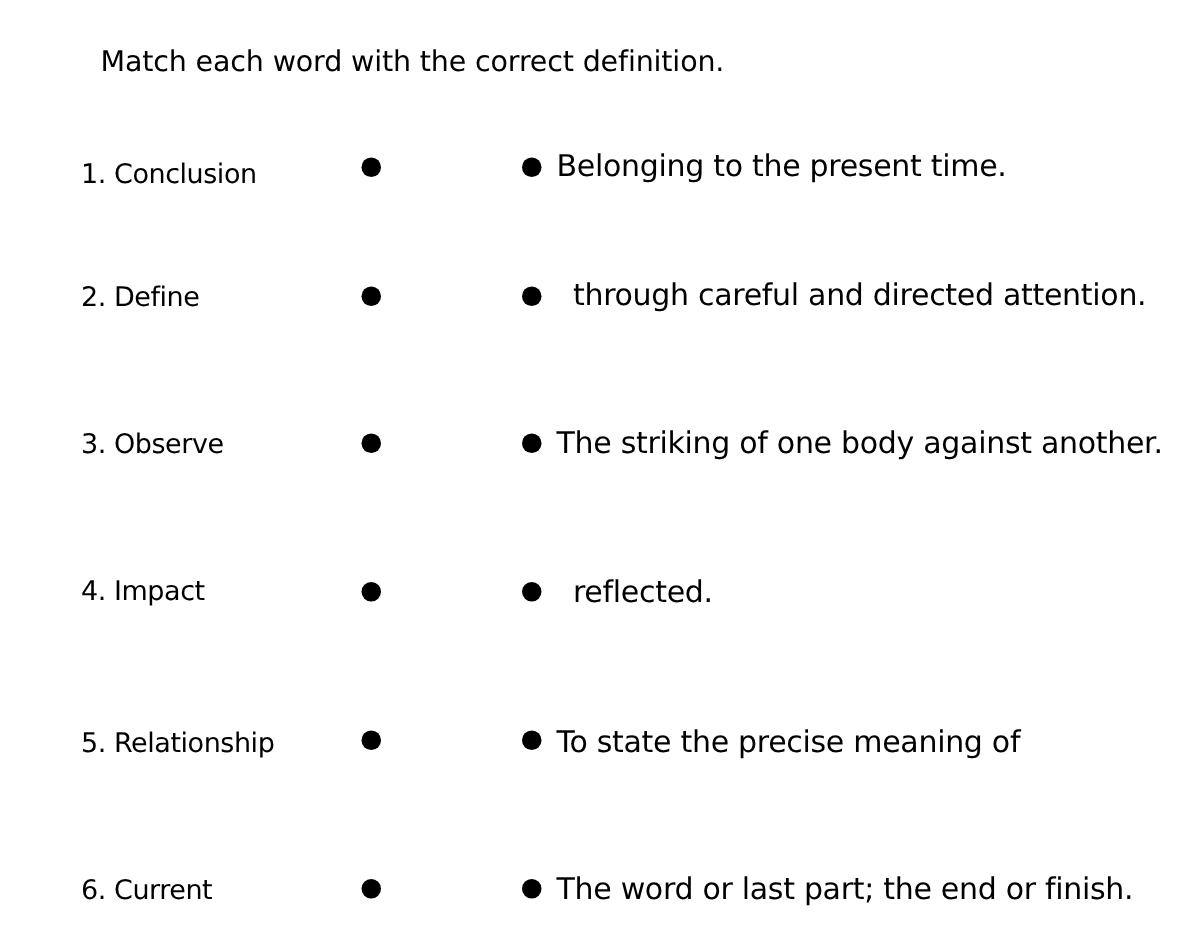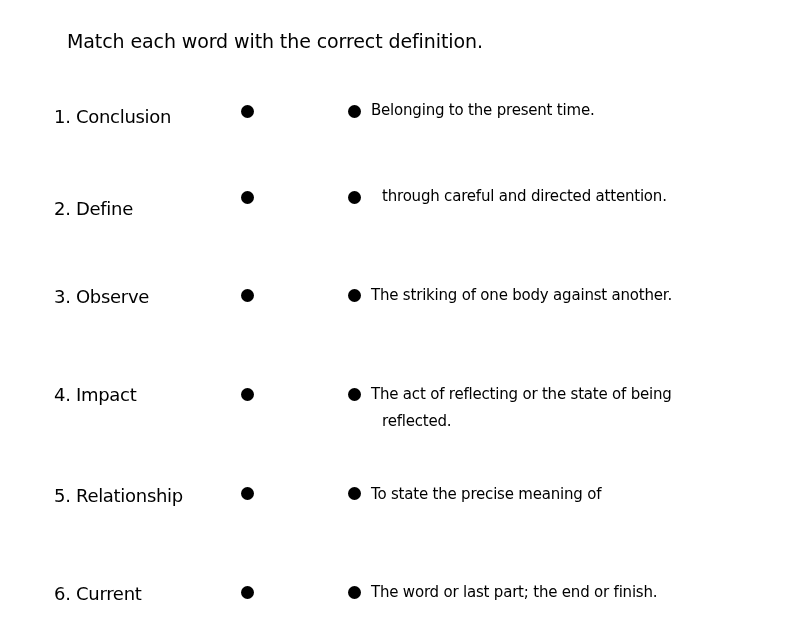--- a/index.html
+++ b/index.html
@@ -71,21 +71,21 @@
   }
   .dot-right {
     left: 348px;
   }
 
   
   .def-cell {
     position: absolute;
     left: 371px;
     width: 420px;
-    font-size: 15px;
+    font-size: 20px;
     line-height: 27px;
     letter-spacing: -0.2px;
   }
   .def-line {
     white-space: nowrap;
     display: block;
   }
   .def-line.indent {
     padding-left: 11px;
   }
@@ -103,21 +103,21 @@
       <span class="term-word">Conclusion</span>
     </div>
     <div class="dot dot-left" style="top:105px;"></div>
     <div class="dot dot-right" style="top:105px;"></div>
     <div class="def-cell" style="top:97px;">
       <span class="def-line">Belonging to the present time.</span>
     </div>
   </div>
 
   <div class="match-row">
-    <div class="term-cell" style="top:196px;">
+    <div class="term-cell" style="top:186px;">
       <span class="term-number">2.</span>
       <span class="term-word">Define</span>
     </div>
     <div class="dot dot-left" style="top:191px;"></div>
     <div class="dot dot-right" style="top:191px;"></div>
     <div class="def-cell" style="top:183px;">
       <span class="def-line indent">through careful and directed attention.</span>
     </div>
   </div>
 
@@ -134,21 +134,20 @@
   </div>
 
   <div class="match-row">
     <div class="term-cell" style="top:382px;">
       <span class="term-number">4.</span>
       <span class="term-word">Impact</span>
     </div>
     <div class="dot dot-left" style="top:388px;"></div>
     <div class="dot dot-right" style="top:388px;"></div>
     <div class="def-cell" style="top:381px;">
-      <span class="def-line">The act of reflecting or the state of being</span>
       <span class="def-line indent">reflected.</span>
     </div>
   </div>
 
   <div class="match-row">
     <div class="term-cell" style="top:483px;">
       <span class="term-number">5.</span>
       <span class="term-word">Relationship</span>
     </div>
     <div class="dot dot-left" style="top:487px;"></div>

